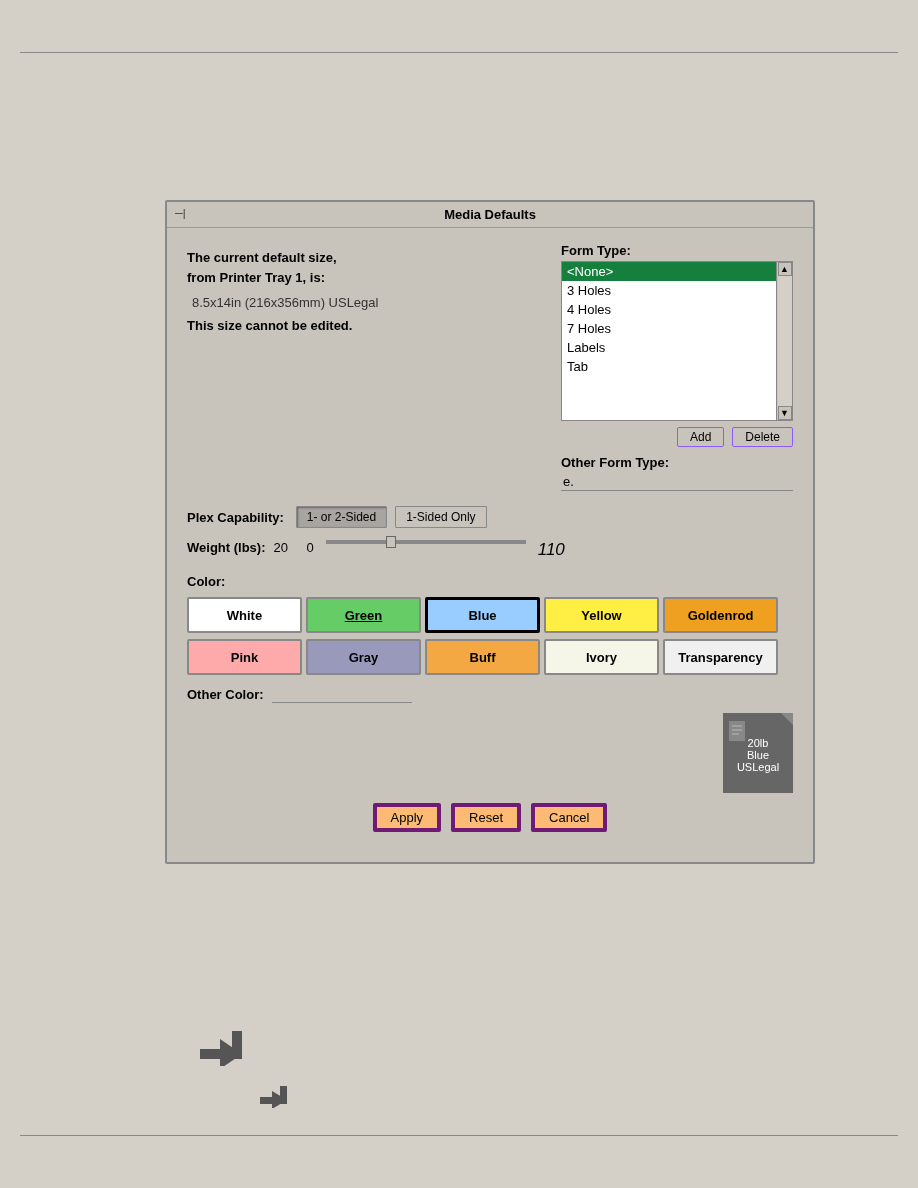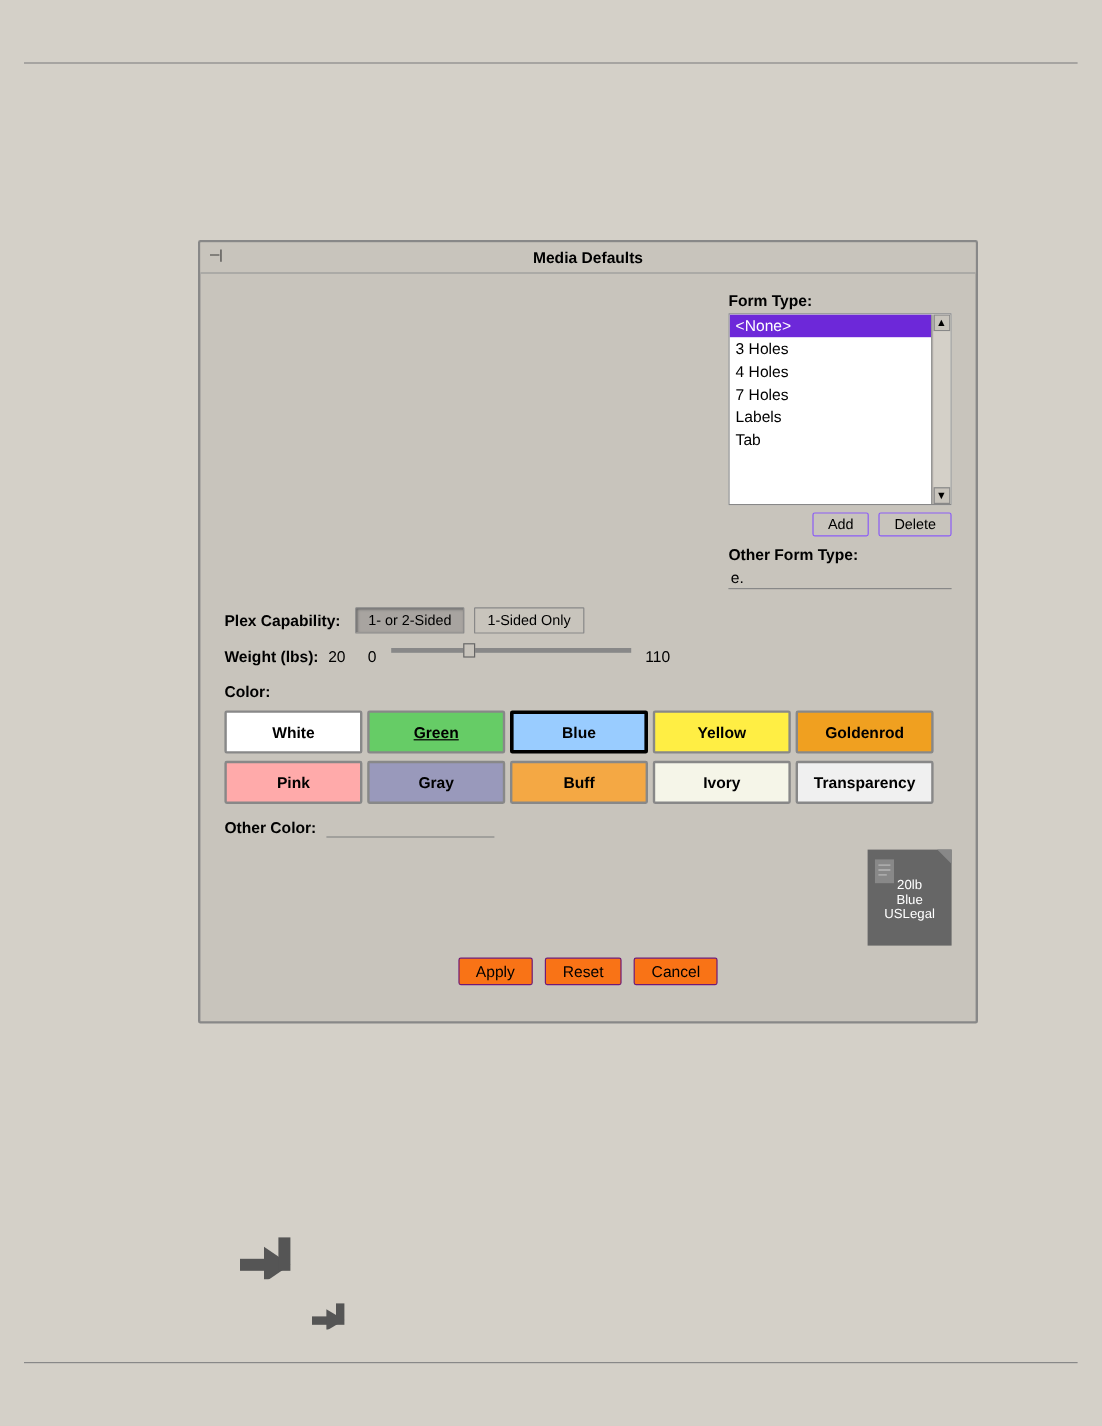--- a/index.html
+++ b/index.html
@@ -91,21 +91,21 @@
     }
     .info-no-edit {
       font-size: 13px;
       font-weight: bold;
       margin-top: 8px;
     }
 
     
     .form-type-section {
       float: right;
-      width: 186px;
+      width: 232px;
     }
     .form-type-label {
       font-weight: bold;
       font-size: 13px;
       margin-bottom: 3px;
     }
     .form-type-list-container {
       position: relative;
       border: 1px solid #888;
       background: white;
@@ -140,21 +140,21 @@
     .form-type-items {
       flex: 1;
       overflow: hidden;
     }
     .form-type-item {
       padding: 2px 5px;
       font-size: 13px;
       cursor: pointer;
     }
     .form-type-item.selected {
-      background: #6d28d9;
+      background: #15803d;
       color: white;
     }
 
     .add-delete-row {
       display: flex;
       justify-content: flex-end;
       gap: 8px;
       margin-top: 6px;
     }
     .btn-small {
@@ -248,21 +248,22 @@
     .weight-slider-thumb {
       position: absolute;
       top: -4px;
       left: 30%;
       width: 10px;
       height: 12px;
       background: #c8c4bc;
       border: 1px solid #666;
     }
     .weight-max {
-      font-size: 13px;
+      font-size: 17px;
+      font-style: italic;
     }
 
     
     .color-section {
       margin-top: 14px;
     }
     .color-label {
       font-weight: bold;
       font-size: 13px;
       margin-bottom: 8px;
@@ -352,22 +353,22 @@
     
     .dialog-bottom {
       display: flex;
       justify-content: center;
       gap: 10px;
       padding: 10px 0 15px 0;
     }
     .btn-action {
       padding: 3px 14px;
       font-size: 13px;
-      background: #f97316;
-      border: 1px solid #701a75;
+      background: #fdba74;
+      border: 4px solid #701a75;
       cursor: pointer;
       border-radius: 2px;
     }
 
     
     .bottom-icons {
       position: absolute;
       bottom: 80px;
       left: 200px;
       display: flex;
@@ -389,20 +390,28 @@
   <div class="dialog">
     <div class="dialog-titlebar">
       <span class="dialog-close-icon">─|</span>
       <span class="dialog-title">Media Defaults</span>
     </div>
 
     <div class="dialog-body">
 
       <div class="clearfix">
 
+        <div class="info-section">
+          <div class="info-text">
+            <span>The current default size,</span><br>
+            <span>from Printer Tray 1, is:</span>
+          </div>
+          <div class="info-size">8.5x14in (216x356mm) USLegal</div>
+          <div class="info-no-edit">This size cannot be edited.</div>
+        </div>
 
         <div class="form-type-section">
           <div class="form-type-label">Form Type:</div>
           <div class="form-type-list-container">
             <div class="form-type-items">
               <div class="form-type-item selected">&lt;None&gt;</div>
               <div class="form-type-item">3 Holes</div>
               <div class="form-type-item">4 Holes</div>
               <div class="form-type-item">7 Holes</div>
               <div class="form-type-item">Labels</div>

